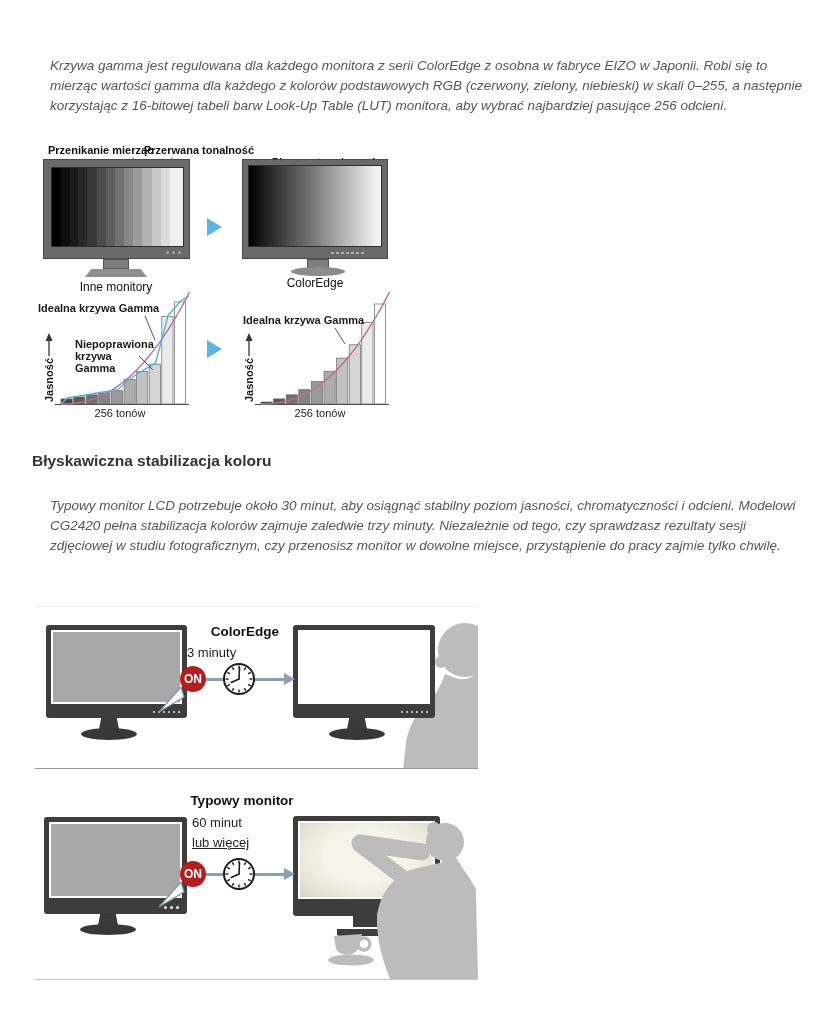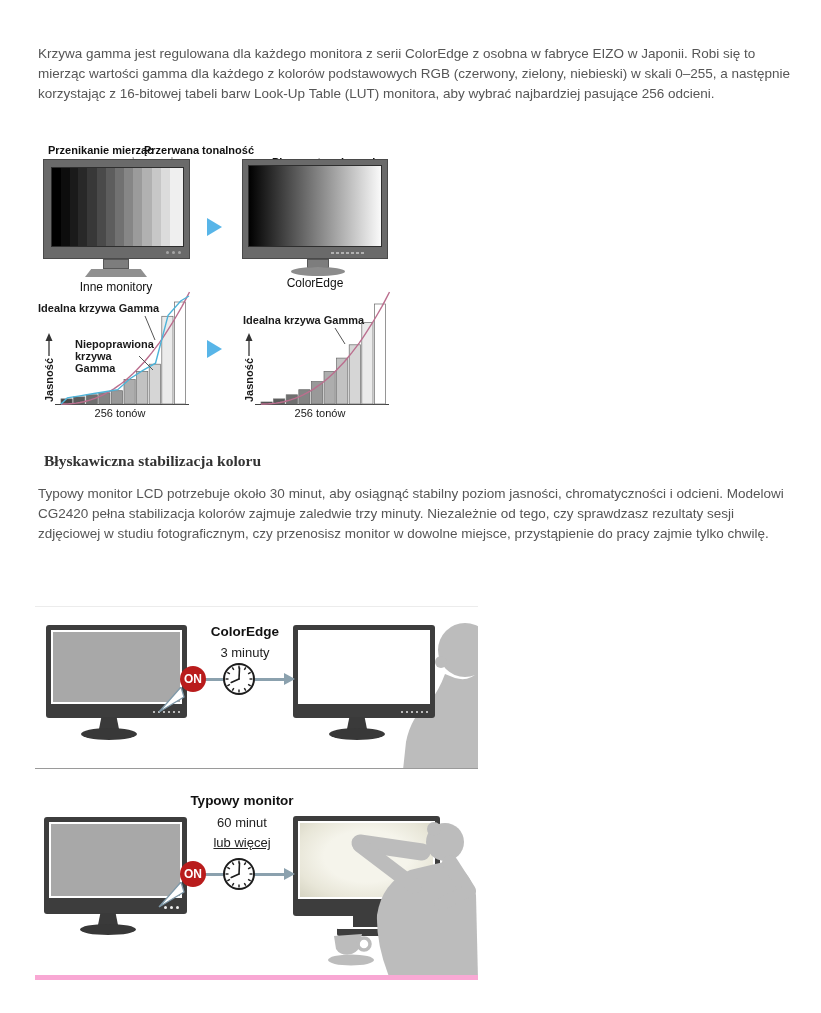--- a/index.html
+++ b/index.html
@@ -1,20 +1,20 @@
 <!DOCTYPE html>
 <html><head>
 <meta charset="utf-8">
 <style>
   html,body{margin:0;padding:0;background:#fff;}
   .page{position:relative;width:821px;height:1013px;background:#fff;overflow:hidden;
         font-family:"Liberation Sans","DejaVu Sans",sans-serif;color:#333;}
   .abs{position:absolute;}
   h2.sec{font-size:15.5px;font-weight:bold;color:#333;margin:0;}
-  p.body{font-size:13.5px;line-height:20px;color:#565656;margin:0;width:757px;}
+  p.body{font-size:13.5px;line-height:20px;color:#565656;margin:12px;width:757px;font-style:italic;}
 
   
   .fig-label{font-size:11px;font-weight:bold;color:#111;white-space:nowrap;}
   .fig-caption{font-size:12px;color:#111;text-align:center;width:100px;}
   .mon1{background:#6a6a6a;border:1px solid #4a4a4a;box-sizing:border-box;}
   .mon1 .scr{position:absolute;border:1px solid #2e2e2e;box-sizing:border-box;}
   .scr-banded{background:linear-gradient(90deg,#000 0%,#000 7%,#0d0d0d 7%,#0d0d0d 14%,#1a1a1a 14%,#1a1a1a 20%,#282828 20%,#282828 27%,#383838 27%,#383838 34%,#4a4a4a 34%,#4a4a4a 41%,#5d5d5d 41%,#5d5d5d 48%,#717171 48%,#717171 55%,#868686 55%,#868686 62%,#9b9b9b 62%,#9b9b9b 69%,#b1b1b1 69%,#b1b1b1 76%,#c7c7c7 76%,#c7c7c7 83%,#dcdcdc 83%,#dcdcdc 90%,#efefef 90%,#efefef 100%);}
   .scr-smooth{background:linear-gradient(90deg,#000 0%,#fafafa 100%);}
   .dotrow{display:flex;gap:3px;position:absolute;}
   .dotrow i{width:3px;height:3px;border-radius:50%;background:#a5a5a5;display:block;}
@@ -37,21 +37,21 @@
   .mon-dark .scr{position:absolute;border:2px solid #fff;box-sizing:border-box;}
   .scr-gray{background:#a8a8a8;}
   .scr-white{background:#ffffff;}
   .scr-beige{background:radial-gradient(ellipse at 50% 45%,#f5f4eb 45%,#e8e6d8 75%,#d6d4c2 100%);}
   .leds{display:flex;gap:2.5px;position:absolute;}
   .leds i{width:2.5px;height:2.5px;border-radius:50%;background:#e6e6e6;display:block;}
   .leds.big i{width:3.5px;height:3.5px;background:#f0f0f0;}
   .neck-dark{background:#3a3a3a;clip-path:polygon(12% 0,88% 0,100% 100%,0 100%);}
   .base-dark{background:#383838;border-radius:50%;}
   .ill-title{font-size:13.5px;font-weight:bold;color:#111;text-align:center;}
-  .ill-time{font-size:13px;color:#222;text-align:center;}
+  .ill-time{font-size:13px;color:#222;text-align:left;}
   .on-badge{width:26px;height:26px;border-radius:50%;background:#b91c1c;color:#fff;
             font-size:12px;font-weight:bold;text-align:center;line-height:26px;z-index:3;}
   .arrow-line{height:2.5px;background:#8ba1ae;z-index:1;}
   .arrow-head{width:0;height:0;border-top:6px solid transparent;border-bottom:6px solid transparent;border-left:11px solid #8ba1ae;z-index:1;}
   .clocksvg{z-index:2;}
   svg{display:block;}
 </style>
 </head>
 <body>
 
@@ -151,21 +151,21 @@
         <line x1="14" y1="68" x2="14" y2="50" stroke="#333" stroke-width="1.3"></line>
         <polygon points="10.5,53 14,45 17.5,53" fill="#333"></polygon>
       </g>
       <g>
         <line x1="214" y1="68" x2="214" y2="50" stroke="#333" stroke-width="1.3"></line>
         <polygon points="210.5,53 214,45 217.5,53" fill="#333"></polygon>
       </g>
     </svg>
   </div>
 
-  <h2 class="sec abs" style="left:44px;top:452px;font-family:Liberation Serif, serif;">Błyskawiczna stabilizacja koloru</h2>
+  <h2 class="sec abs" style="left:32px;top:452px;">Błyskawiczna stabilizacja koloru</h2>
   <p class="body abs" style="left:38px;top:484px;">Typowy monitor LCD potrzebuje około 30 minut, aby osiągnąć stabilny poziom jasności, chromatyczności i odcieni. Modelowi CG2420 pełna stabilizacja kolorów zajmuje zaledwie trzy minuty. Niezależnie od tego, czy sprawdzasz rezultaty sesji zdjęciowej w studiu fotograficznym, czy przenosisz monitor w dowolne miejsce, przystąpienie do pracy zajmie tylko chwilę.</p>
 
   <div class="fig-band abs" style="left:35px;top:606px;width:443px;height:163px;border-top:1px solid #ececec;border-bottom:1px solid #9a9a9a;">
     <svg class="abs" style="left:368px;top:5px;" width="75" height="158" viewBox="0 0 75 158">
       <g fill="#bcbcbc">
         <circle cx="62" cy="38" r="27"></circle>
         <circle cx="38" cy="50" r="6"></circle>
         <path d="M42,62 Q36,78 28,88 Q8,104 3,130 L0,158 L75,158 L75,60 Q66,70 52,66 Z"></path>
       </g>
     </svg>
@@ -223,21 +223,21 @@
           <i></i>
           <i></i>
           <i></i>
           <i></i>
         </div>
     </div>
     <div class="neck-dark abs" style="left:312px;top:110px;width:20px;height:12px;"></div>
     <div class="base-dark abs" style="left:294px;top:121px;width:56px;height:12px;"></div>
   </div>
 
-  <div class="fig-band abs" style="left:35px;top:784px;width:443px;height:196px;border-bottom:5px solid #f9a8d4;">
+  <div class="fig-band abs" style="left:35px;top:784px;width:443px;height:196px;border-bottom:1px solid #f9a8d4;">
     <div class="ill-title abs" style="left:147px;top:9px;width:120px;">Typowy monitor</div>
     <div class="ill-time abs" style="left:157px;top:31px;width:100px;">60 minut</div>
     <div class="ill-time abs" style="left:157px;top:51px;width:100px;text-decoration:underline;">lub więcej</div>
 
     <div class="mon-dark abs" style="left:9px;top:33px;width:143px;height:97px;">
       <div class="scr scr-gray" style="left:5px;top:5px;width:133px;height:76px;"></div>
       <div class="leds big" style="right:8px;bottom:5px;">
           <i></i>
           <i></i>
           <i></i>

